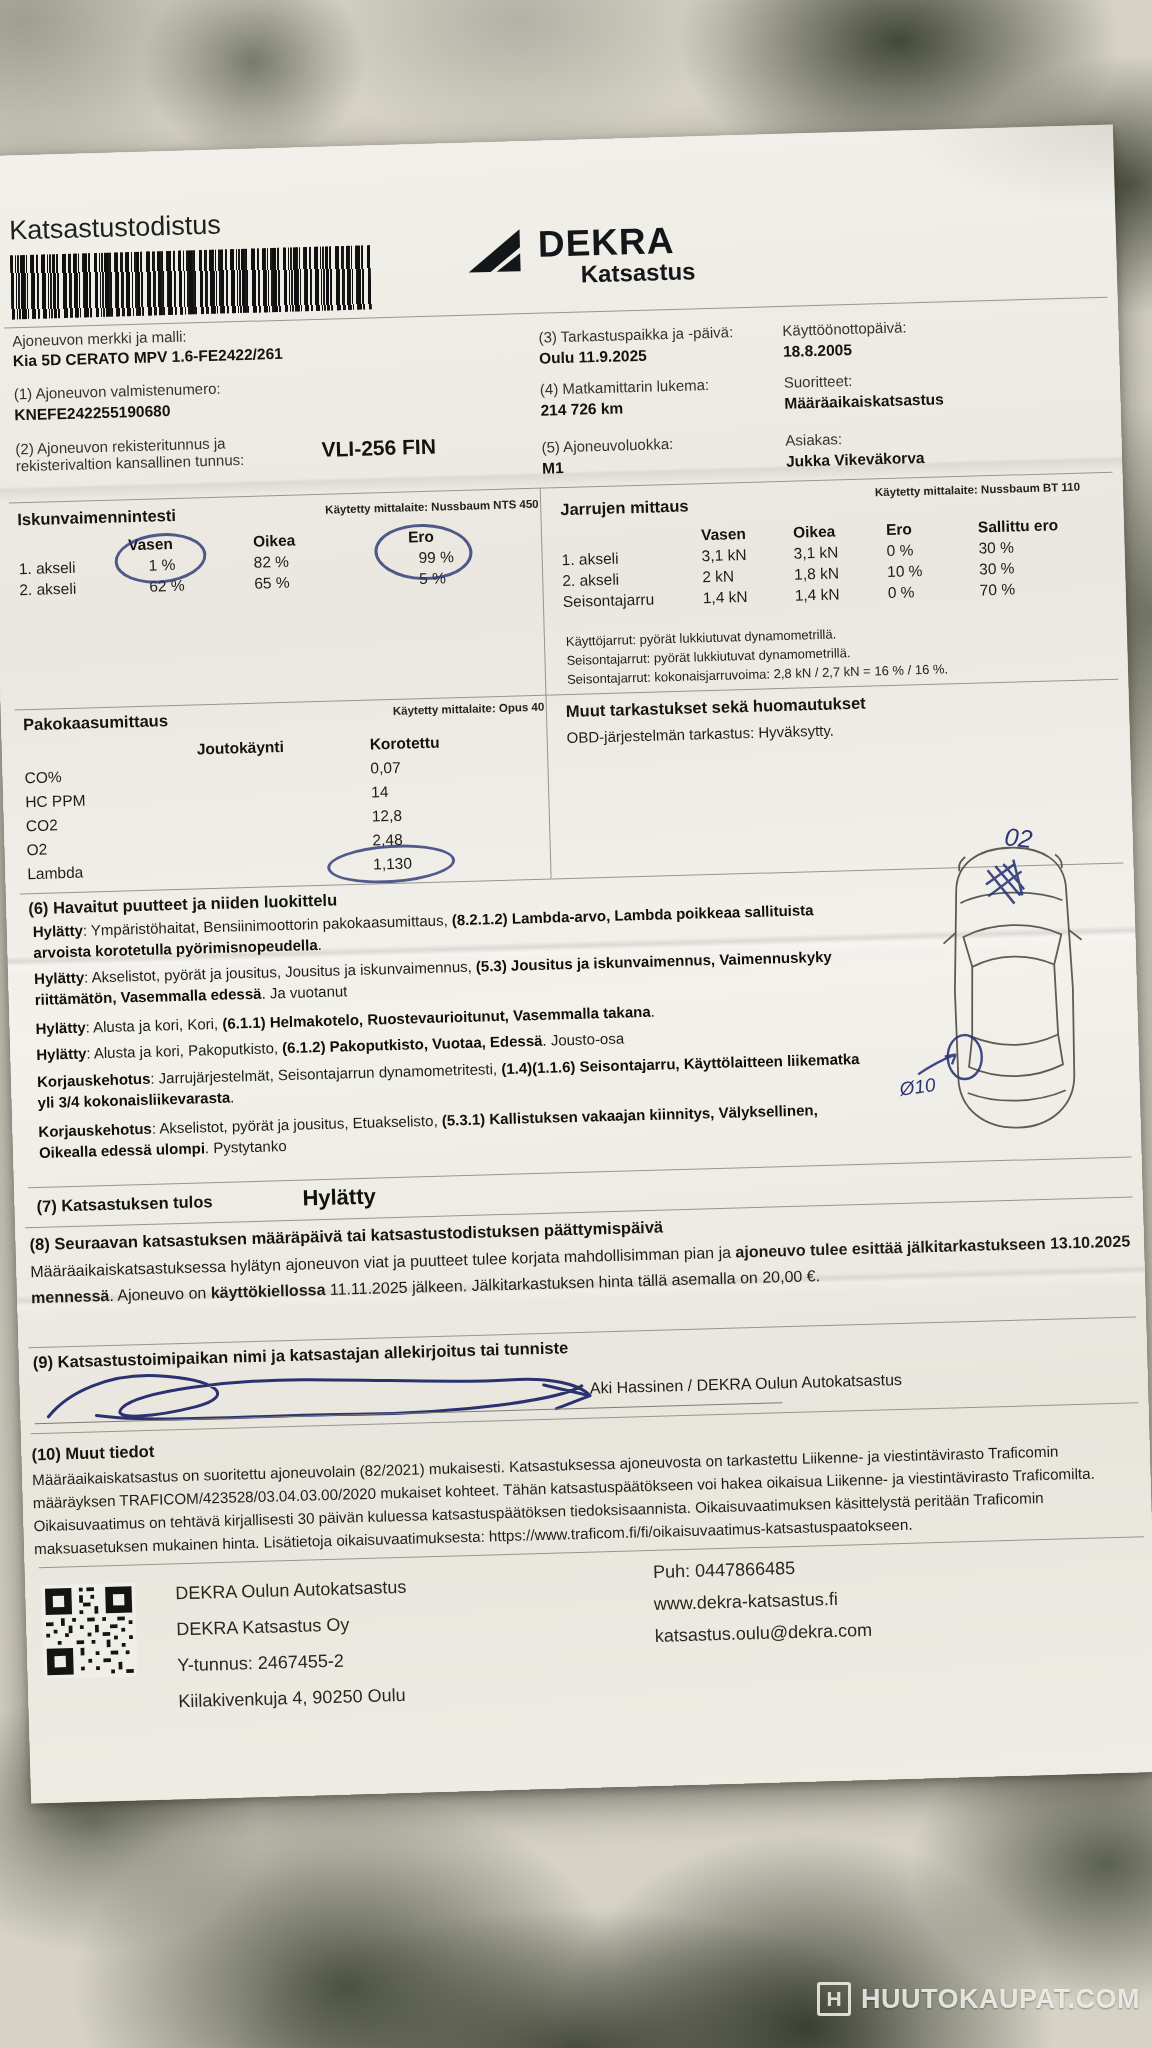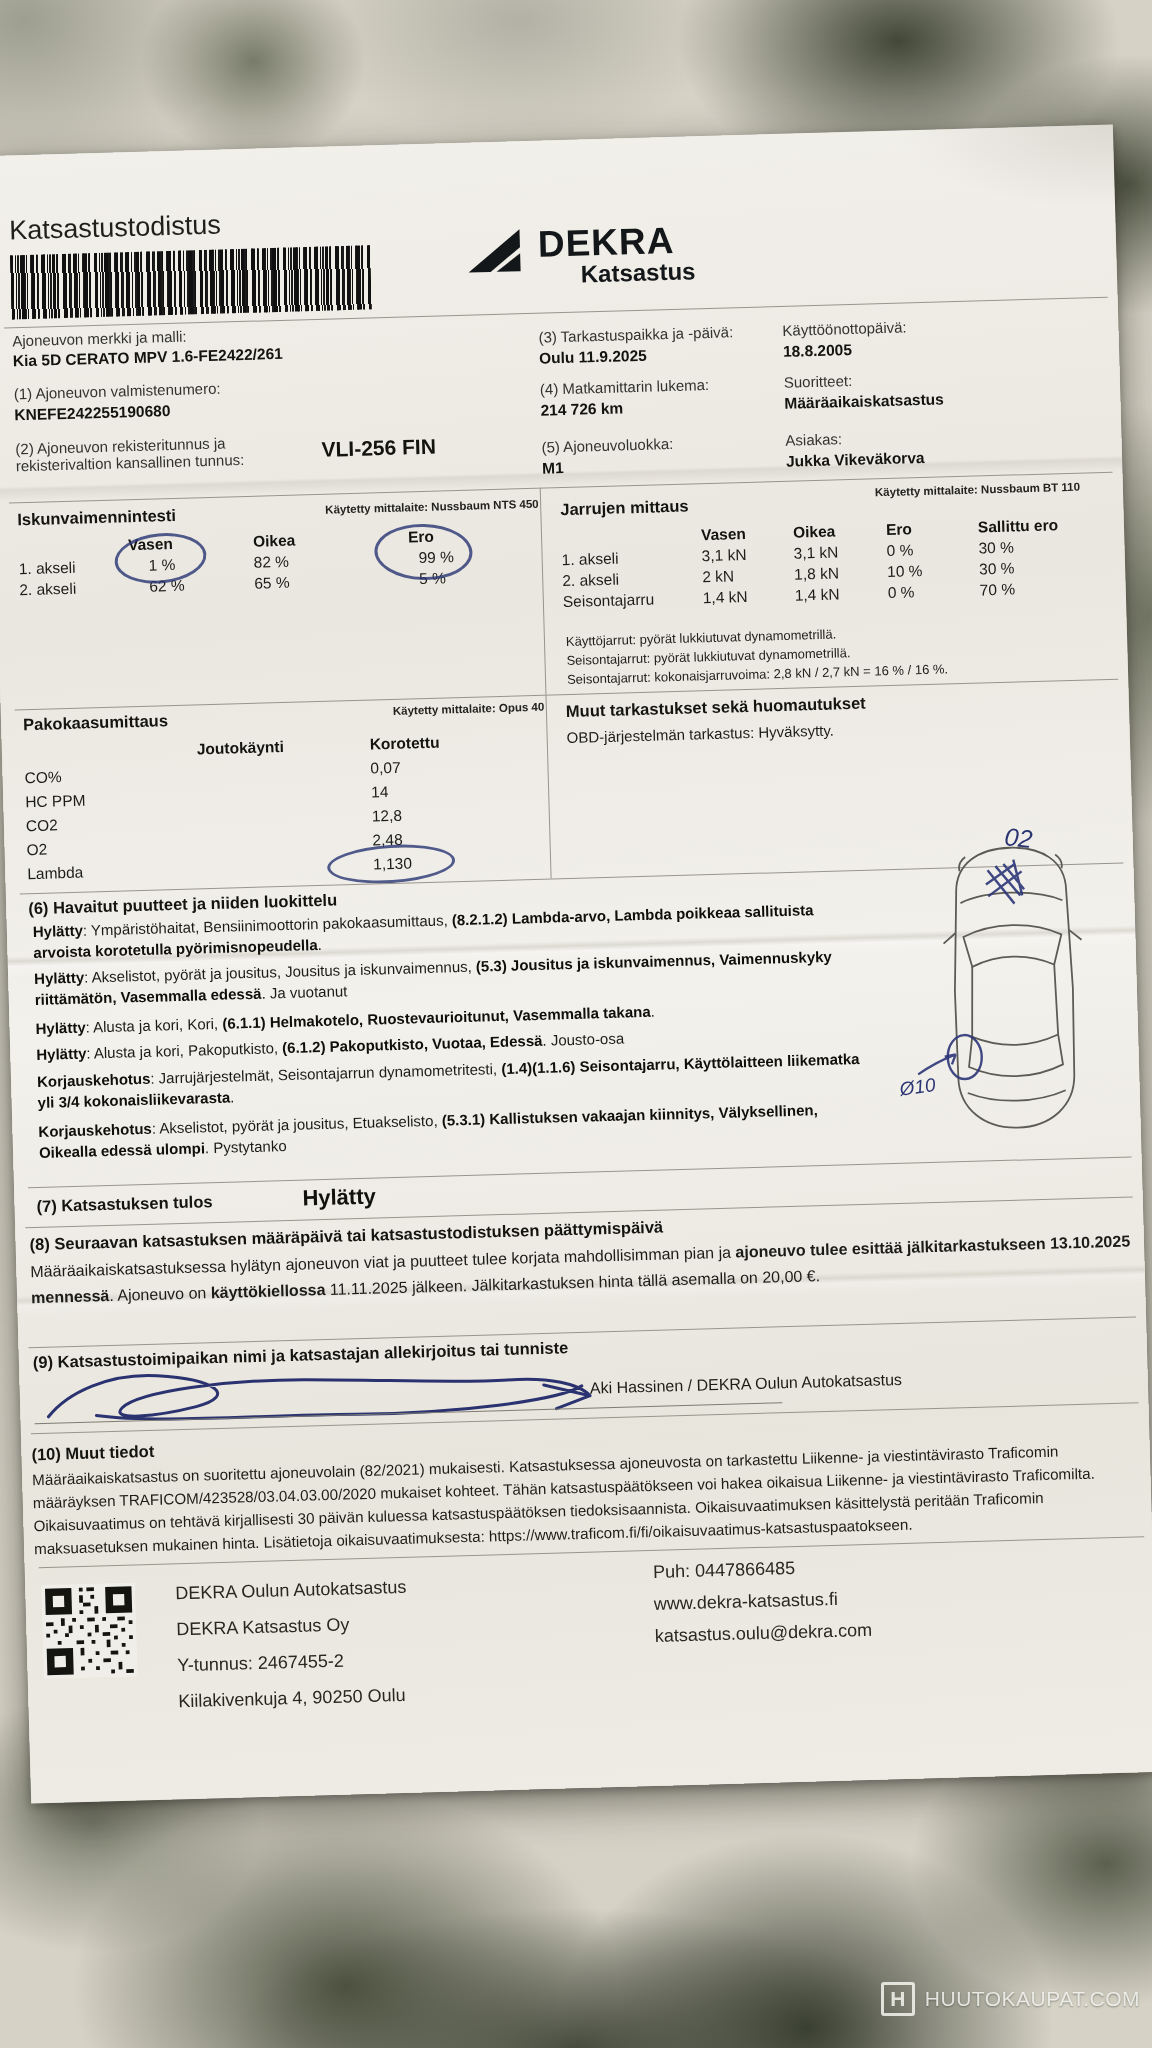--- a/index.html
+++ b/index.html
@@ -59,21 +59,21 @@
   }
   .logo { position:absolute; display:flex; align-items:flex-start; gap:12px; }
   .logo-name { font-size:37px; font-weight:800; letter-spacing:1px; color:#14171a; line-height:36px; }
   .logo-sub { font-size:24px; font-weight:700; color:#14171a; padding-left:42px; line-height:26px; }
   .ditem { position:absolute; font-size:15px; line-height:21px; color:#1c1c16; }
   .ditem b { color:#101009; }
   .watermark { position:absolute; right:12px; top:1982px; display:flex; align-items:center; gap:10px; }
   .wm-box { width:34px; height:34px; border:3px solid rgba(246,246,240,.85); border-radius:3px;
     display:flex; align-items:center; justify-content:center;
     font-size:21px; font-weight:bold; color:rgba(246,246,240,.85); }
-  .wm-text { font-size:21px; font-weight:normal; letter-spacing:.5px; color:rgba(248,248,244,.85);
+  .wm-text { font-size:27px; font-weight:bold; letter-spacing:.5px; color:rgba(248,248,244,.85);
     text-shadow:0 1px 2px rgba(20,24,14,.4); }
   .footer-line { position:absolute; font-size:18px; color:#28281f; }
   svg.sketch { position:absolute; }
   .pen { stroke:#2b3578; stroke-width:2.4; fill:none; opacity:.9; }
   .carline { stroke:#5c5c55; stroke-width:1.8; fill:none; }
 </style>
 </head>
 <body>
 
 <div id="canvas">

